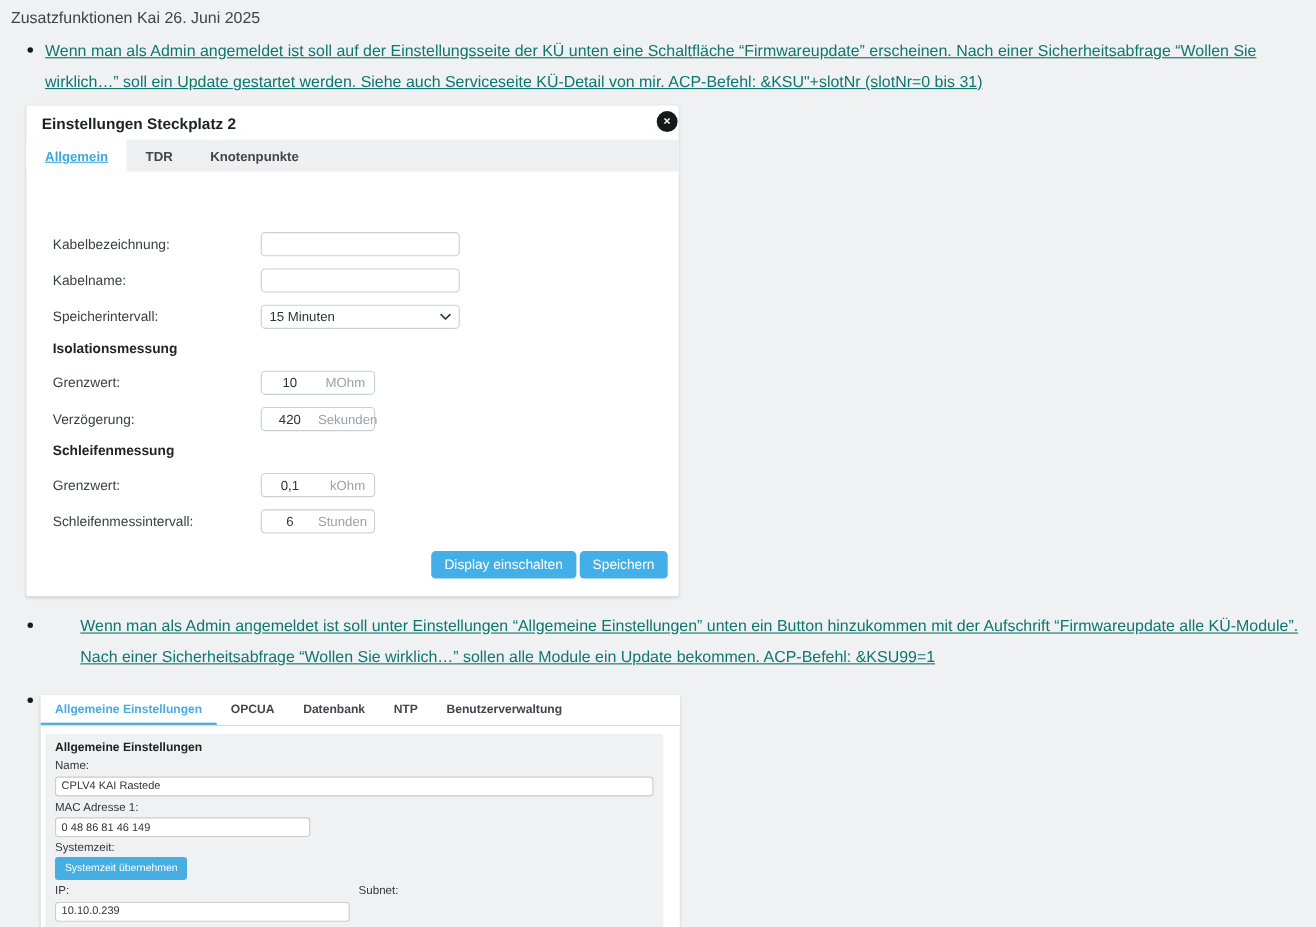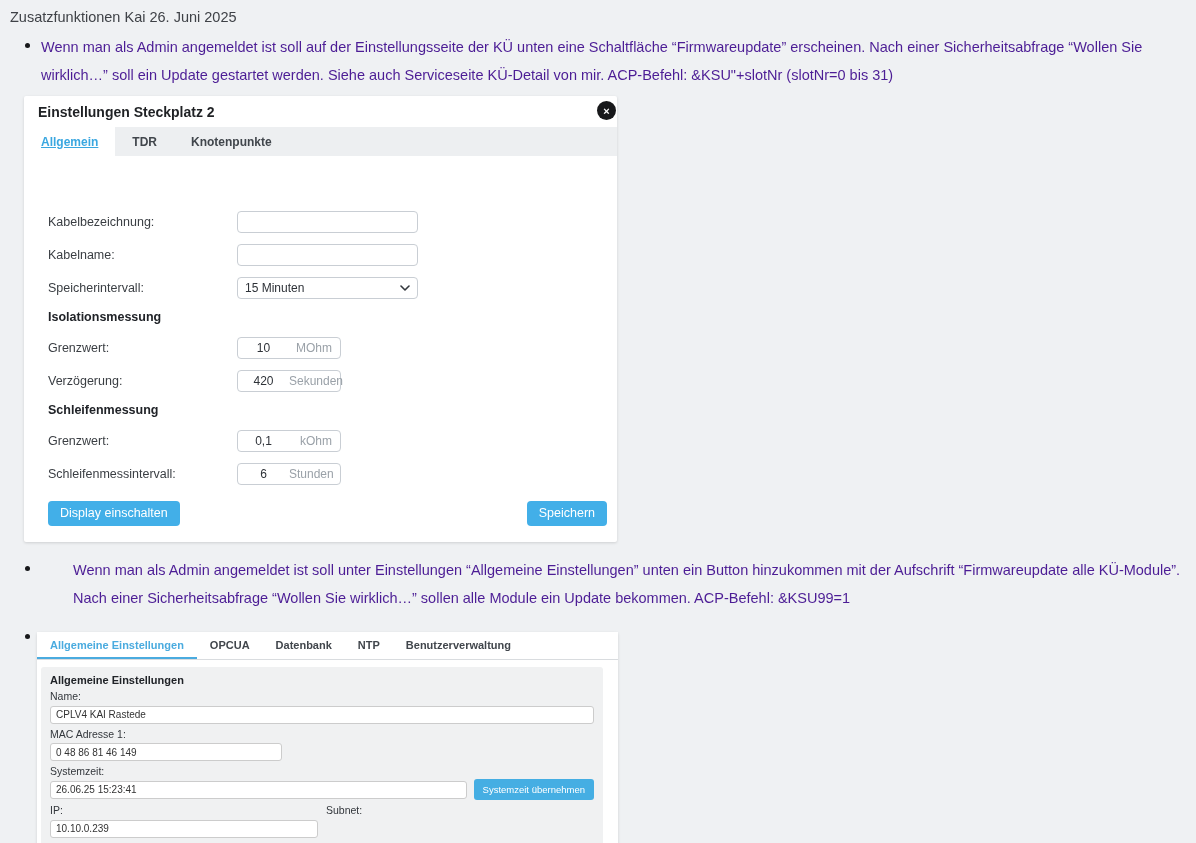--- a/index.html
+++ b/index.html
@@ -7,21 +7,21 @@
   .page {
     position:relative; width:1196px; height:843px; background:#eff1f3;
     font-family:"Liberation Sans", sans-serif; color:#3f4247; overflow:hidden;
   }
   .page-title { padding:9px 0 0 10px; font-size:14.5px; color:#3f4247; }
 
   
   .bullet-item { display:flex; align-items:flex-start; }
   .dot { width:5px; height:5px; border-radius:50%; background:#17181a; margin:10px 11px 0 25px; flex-shrink:0; }
   .bullet-body { flex:1; min-width:0; }
-  .bullet-text { font-size:14.5px; line-height:28px; padding-right:14px; color:#4c1d95; }
+  .bullet-text { font-size:14.5px; line-height:28px; padding-right:14px; color:#0f766e;text-decoration:underline; }
 
   
   .dialog {
     width:593px; margin:7px 0 0 -17px; background:#fff; border-radius:2px;
     box-shadow:0 1px 3px rgba(0,0,0,.14); position:relative;
   }
   .dialog-header { position:relative; height:31px; display:flex; align-items:center; padding:0 14px; }
   .dialog-title { font-size:14px; font-weight:bold; color:#1f2124; }
   .close-btn {
     position:absolute; right:1px; top:5px; width:19px; height:19px; border-radius:50%;
@@ -34,21 +34,21 @@
   .dialog-content { padding:23px 10px 4px 24px;margin-top:32px; }
   .form-row { display:flex; align-items:center; height:22px; margin-bottom:11px; }
   .form-label { width:189px; font-size:12.5px; color:#3a3e43; flex-shrink:0; }
   .text-input { width:181px; height:22px; border:1px solid #c9ced4; border-radius:4px; background:#fff; font-family:inherit; font-size:12px; padding:0 6px; color:#333; }
   .selectbox { width:181px; height:22px; border:1px solid #c9ced4; border-radius:4px; background:#fff; display:flex; align-items:center; padding:0 7px; cursor:pointer; }
   .selectbox .sel-text { flex:1; font-size:12px; color:#2e3238; }
   .section-heading { font-size:12.5px; font-weight:bold; color:#202328; margin:5px 0 13px; }
   .unit-input { width:104px; height:22px; border:1px solid #c9ced4; border-radius:4px; background:#fff; display:flex; align-items:center; }
   .unit-input .val { width:50%; text-align:center; font-size:12px; color:#2e3238; }
   .unit-input .unit { width:50%; text-align:right; padding-right:8px; font-size:12px; color:#9aa1a8; }
-  .dialog-buttons { display:flex; justify-content:space-between; gap:24px; margin-top:16px; padding-bottom:12px; }
+  .dialog-buttons { display:flex; justify-content:flex-end; gap:3px; margin-top:16px; padding-bottom:12px; }
   .btn-blue {
     background:#42afe8; color:#fff; border:none; border-radius:4px; cursor:pointer;
     font-family:inherit; font-size:12.5px; padding:5px 12px; line-height:15px;
   }
 
   
   .card2 {
     width:581px; margin:8px 0 0 -4px; background:#fff; border-radius:2px;
     box-shadow:0 1px 3px rgba(0,0,0,.14);
   }
@@ -182,21 +182,20 @@
           <div class="panel-heading">Allgemeine Einstellungen</div>
 
           <div class="small-label">Name:</div>
           <input class="small-input" type="text" value="CPLV4 KAI Rastede" style="">
 
           <div class="small-label">MAC Adresse 1:</div>
           <input class="small-input w-half" type="text" value="0 48 86 81 46 149" style="">
 
           <div class="small-label">Systemzeit:</div>
           <div class="sz-row">
-            <input class="small-input" type="text" value="26.06.25 15:23:41" style="">
             <button class="btn-small">Systemzeit übernehmen</button>
           </div>
 
           <div class="two-col">
             <div>
               <div class="small-label">IP:</div>
               <input class="small-input" type="text" value="10.10.0.239" style="">
             </div>
             <div>
               <div class="small-label">Subnet:</div>

